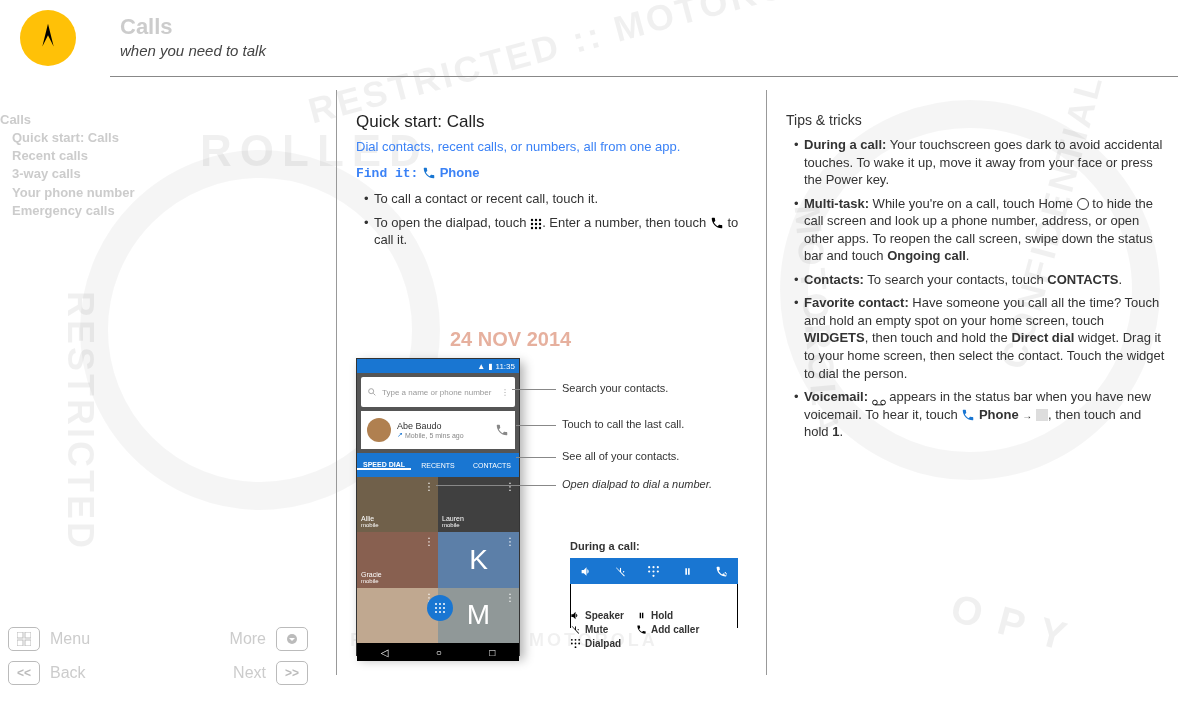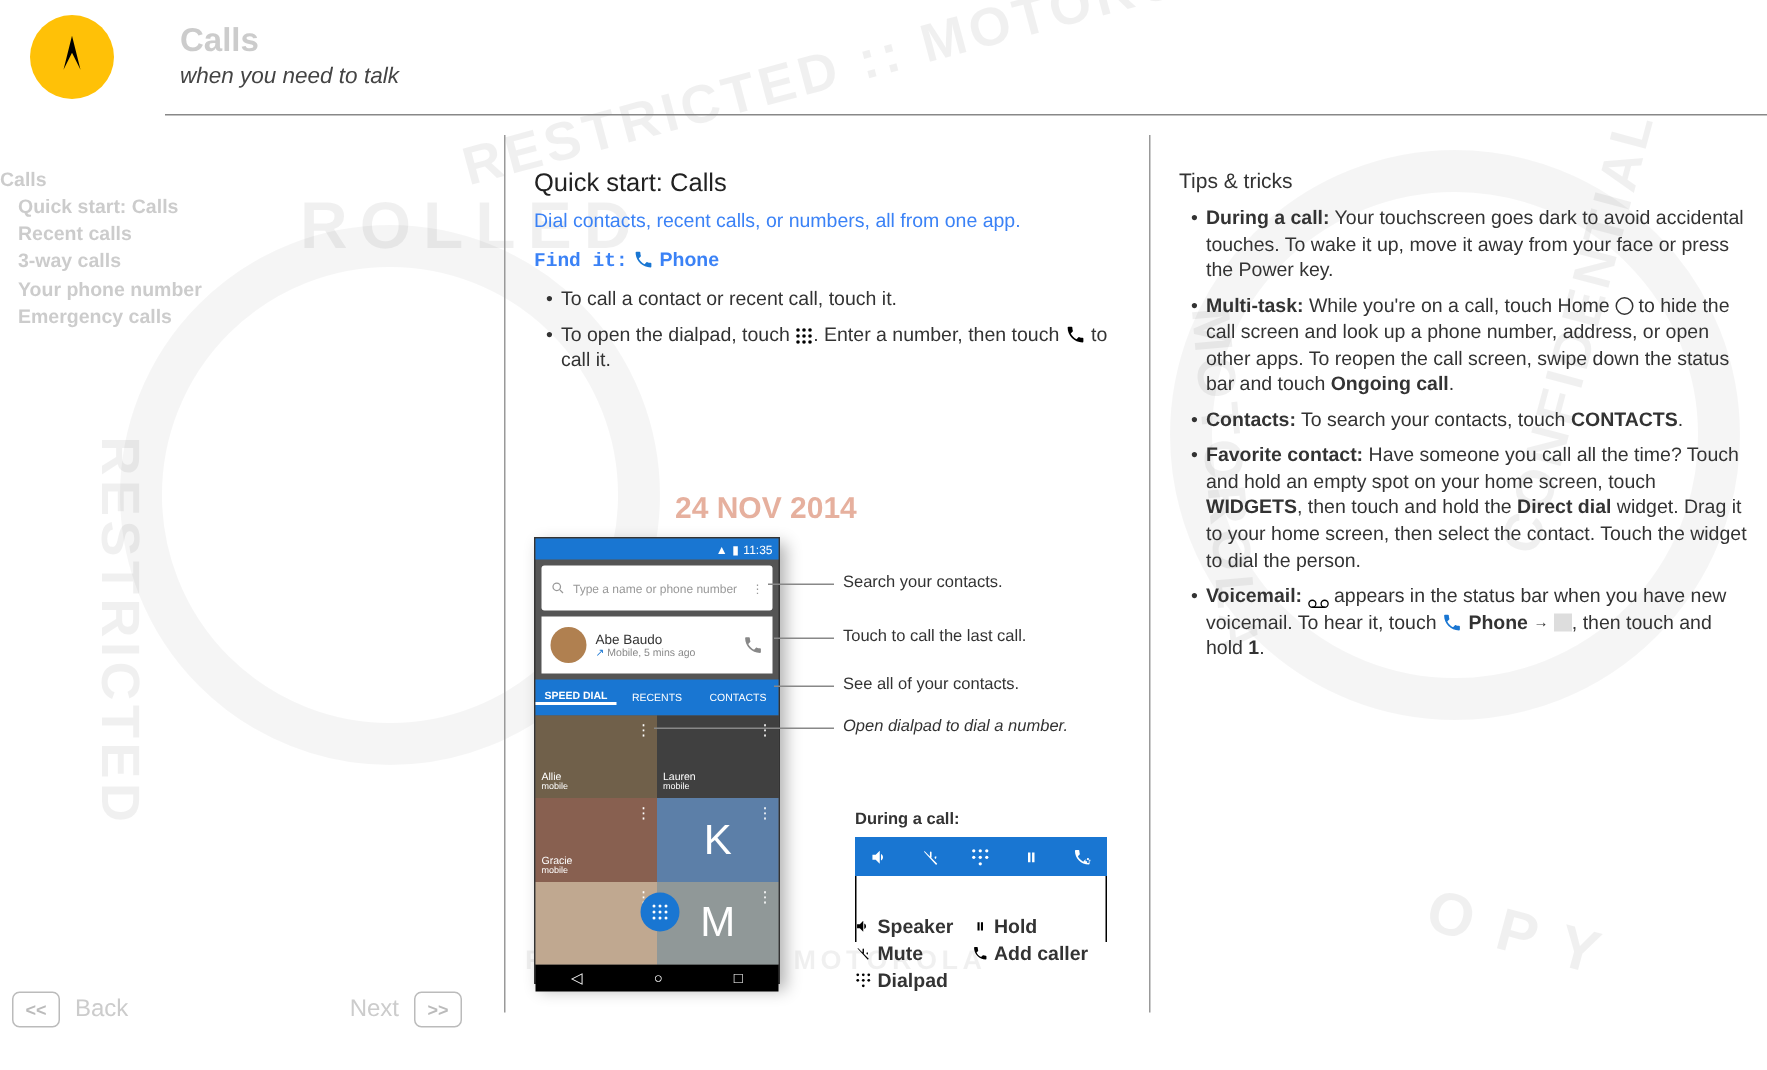--- a/index.html
+++ b/index.html
@@ -130,21 +130,21 @@
 .during-call {
   position:absolute; left:570px; top:540px; font-size:11px;
 }
 .during-title { font-weight:bold; margin-bottom:6px;}
 .call-bar { width:168px; height:26px; background:#1976d2; display:flex; align-items:center; justify-content:space-around; margin-bottom:8px; position:relative;}
 .call-bar:before,.call-bar:after{ content:""; position:absolute; width:1px; height:44px; background:#000; top:26px;}
 .call-bar:before{left:0;} .call-bar:after{right:0;}
 .call-bar svg { width:13px; height:13px; }
 .call-cols { display:flex; gap:12px; margin-top:26px;}
 .call-col { display:flex; flex-direction:column; gap:3px; }
-.call-item { display:flex; align-items:center; gap:4px; font-size:13px;}
+.call-item { display:flex; align-items:center; gap:4px; font-size:10px;}
 .call-item b { font-weight:bold;}
 .call-item svg{ width:11px; height:11px;}
 
 .tips-title { font-size:14px; font-weight:normal; margin-bottom:8px;}
 .col-right ul.bullets li b:first-child { font-weight:bold; }
 
 .vm-icon { display:inline-block; width:14px; height:10px; vertical-align:middle;}
 .home-icon-o { display:inline-block; width:12px;height:12px; border:1.5px solid #333; border-radius:50%; vertical-align:middle;}
 .grey-box{ display:inline-block; width:12px; height:12px; background:#ddd; vertical-align:middle;}
 .arrow{ font-size:10px; vertical-align:middle;}
@@ -178,20 +178,42 @@
 <div class="sidebar">
   <div class="sidebar-title">Calls</div>
   <div class="sidebar-item">Quick start: Calls</div>
   <div class="sidebar-item">Recent calls</div>
   <div class="sidebar-item">3-way calls</div>
   <div class="sidebar-item">Your phone number</div>
   <div class="sidebar-item">Emergency calls</div>
 </div>
 
 <div class="bottom-nav">
+  <div class="nav-row">
+    <div class="nav-left">
+      <div class="nav-btn">
+        <svg width="14" height="14" viewBox="0 0 14 14">
+            <rect x="0" y="0" width="6" height="6" fill="none" stroke="#bbb"></rect>
+            <rect x="8" y="0" width="6" height="6" fill="none" stroke="#bbb"></rect>
+            <rect x="0" y="8" width="6" height="6" fill="none" stroke="#bbb"></rect>
+            <rect x="8" y="8" width="6" height="6" fill="none" stroke="#bbb"></rect>
+          </svg>
+      </div>
+      <span class="nav-label">Menu</span>
+    </div>
+    <div class="nav-right">
+      <span class="nav-label">More</span>
+      <div class="nav-btn">
+        <svg width="12" height="12" viewBox="0 0 12 12">
+            <circle cx="6" cy="6" r="5" fill="#bbb"></circle>
+            <path d="M3 5l3 3 3-3" fill="#fff"></path>
+          </svg>
+      </div>
+    </div>
+  </div>
   <div class="nav-row">
     <div class="nav-left">
       <div class="nav-btn">&lt;&lt;</div>
       <span class="nav-label">Back</span>
     </div>
     <div class="nav-right">
       <span class="nav-label">Next</span>
       <div class="nav-btn">&gt;&gt;</div>
     </div>
   </div>

